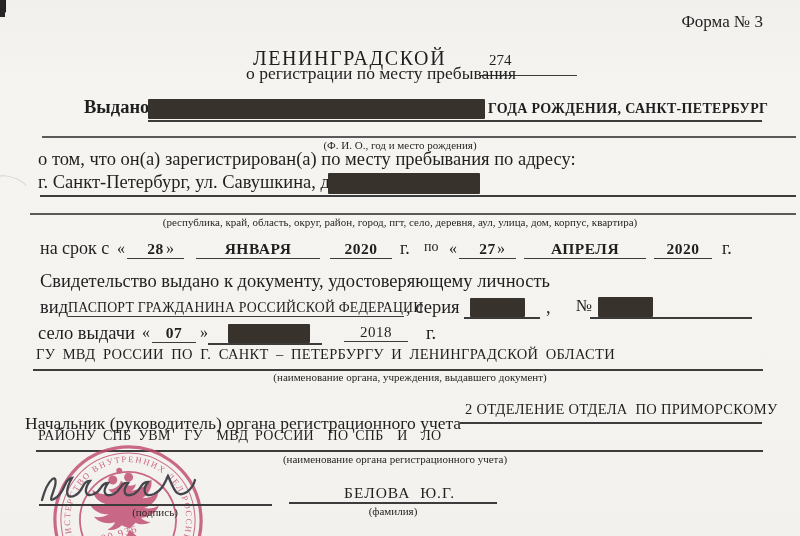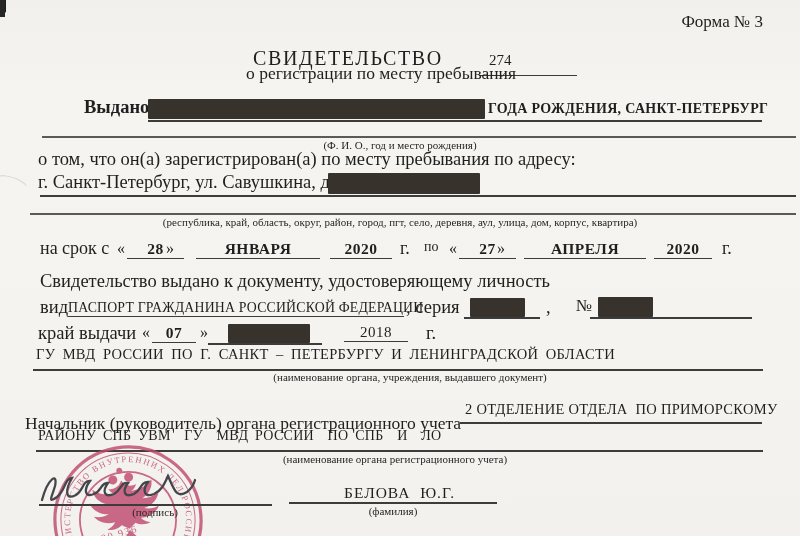--- a/index.html
+++ b/index.html
@@ -27,21 +27,21 @@
 <body>
 
 <div class="page">
 
   <div class="artifact" style="left:0;top:9;width:6px;height:13px;transform:skewY(-14deg);"></div>
   <div class="artifact" style="left:0;top:31;width:5px;height:17px;background:#262626;"></div>
   <div class="arc"></div>
 
   <div class="t" style="right:37px;top:13px;font-size:17px;">Форма № 3</div>
 
-  <div class="t" style="left:253px;top:47px;font-size:20px;letter-spacing:1.6px;">СВИДЕТЕЛЬСТВО</div>
+  <div class="t" style="left:253px;top:47px;font-size:20px;letter-spacing:1.6px;">ЛЕНИНГРАДСКОЙ</div>
   <div class="t" style="left:479px;top:52px;width:98px;font-size:15px;text-indent:10px;border-bottom:1.6px solid #3c3c3c;padding-bottom:6px;">274</div>
   <div class="t" style="left:246px;top:64px;font-size:17.5px;">о регистрации по месту пребывания</div>
 
   <div class="t" style="left:84px;top:97px;font-size:18.5px;font-weight:bold;">Выдано</div>
   <div class="redact" style="left:148px;top:99px;width:337px;height:20px;"></div>
   <div class="t caps" style="left:488px;top:101px;font-size:14px;font-weight:bold;">ГОДА РОЖДЕНИЯ, САНКТ-ПЕТЕРБУРГ</div>
   <div class="rule" style="left:148px;top:120px;width:614px;"></div>
   <div class="rule gray" style="left:42px;top:136px;width:754px;"></div>
   <div class="cap" style="left:30px;width:740px;top:140px;">(Ф. И. О., год и место рождения)</div>
 
@@ -72,21 +72,21 @@
   <div class="t" style="left:40px;top:297px;font-size:18.5px;">вид</div>
   <div class="cell norm" style="left:68px;top:300px;width:336px;font-size:13.8px;letter-spacing:.2px;">ПАСПОРТ ГРАЖДАНИНА РОССИЙСКОЙ ФЕДЕРАЦИИ</div>
   <div class="t" style="left:406px;top:297px;font-size:18.5px;">, серия</div>
   <div class="redact" style="left:470px;top:298px;width:55px;height:19px;"></div>
   <div class="rule" style="left:464px;top:317px;width:76px;"></div>
   <div class="t" style="left:546px;top:297px;font-size:18.5px;">,</div>
   <div class="t" style="left:576px;top:297px;font-size:17px;">№</div>
   <div class="redact" style="left:598px;top:297px;width:55px;height:20px;"></div>
   <div class="rule" style="left:590px;top:317px;width:162px;"></div>
 
-  <div class="t" style="left:38px;top:323px;font-size:18.5px;">край выдачи</div>
+  <div class="t" style="left:38px;top:323px;font-size:18.5px;">село выдачи</div>
   <div class="t q" style="left:142px;top:324px;">«</div>
   <div class="cell" style="left:152px;top:324px;width:44px;font-weight:bold;">07</div>
   <div class="t q" style="left:200px;top:324px;">»</div>
   <div class="redact" style="left:228px;top:324px;width:82px;height:19px;"></div>
   <div class="rule" style="left:208px;top:343px;width:114px;"></div>
   <div class="cell norm" style="left:344px;top:324px;width:64px;font-size:15px;">2018</div>
   <div class="t" style="left:426px;top:323px;font-size:18.5px;">г.</div>
 
   <div class="t caps" style="left:36px;top:347px;font-size:14.5px;word-spacing:3.5px;">ГУ МВД РОССИИ ПО Г. САНКТ – ПЕТЕРБУРГУ И ЛЕНИНГРАДСКОЙ ОБЛАСТИ</div>
   <div class="rule" style="left:33px;top:369px;width:730px;"></div>

